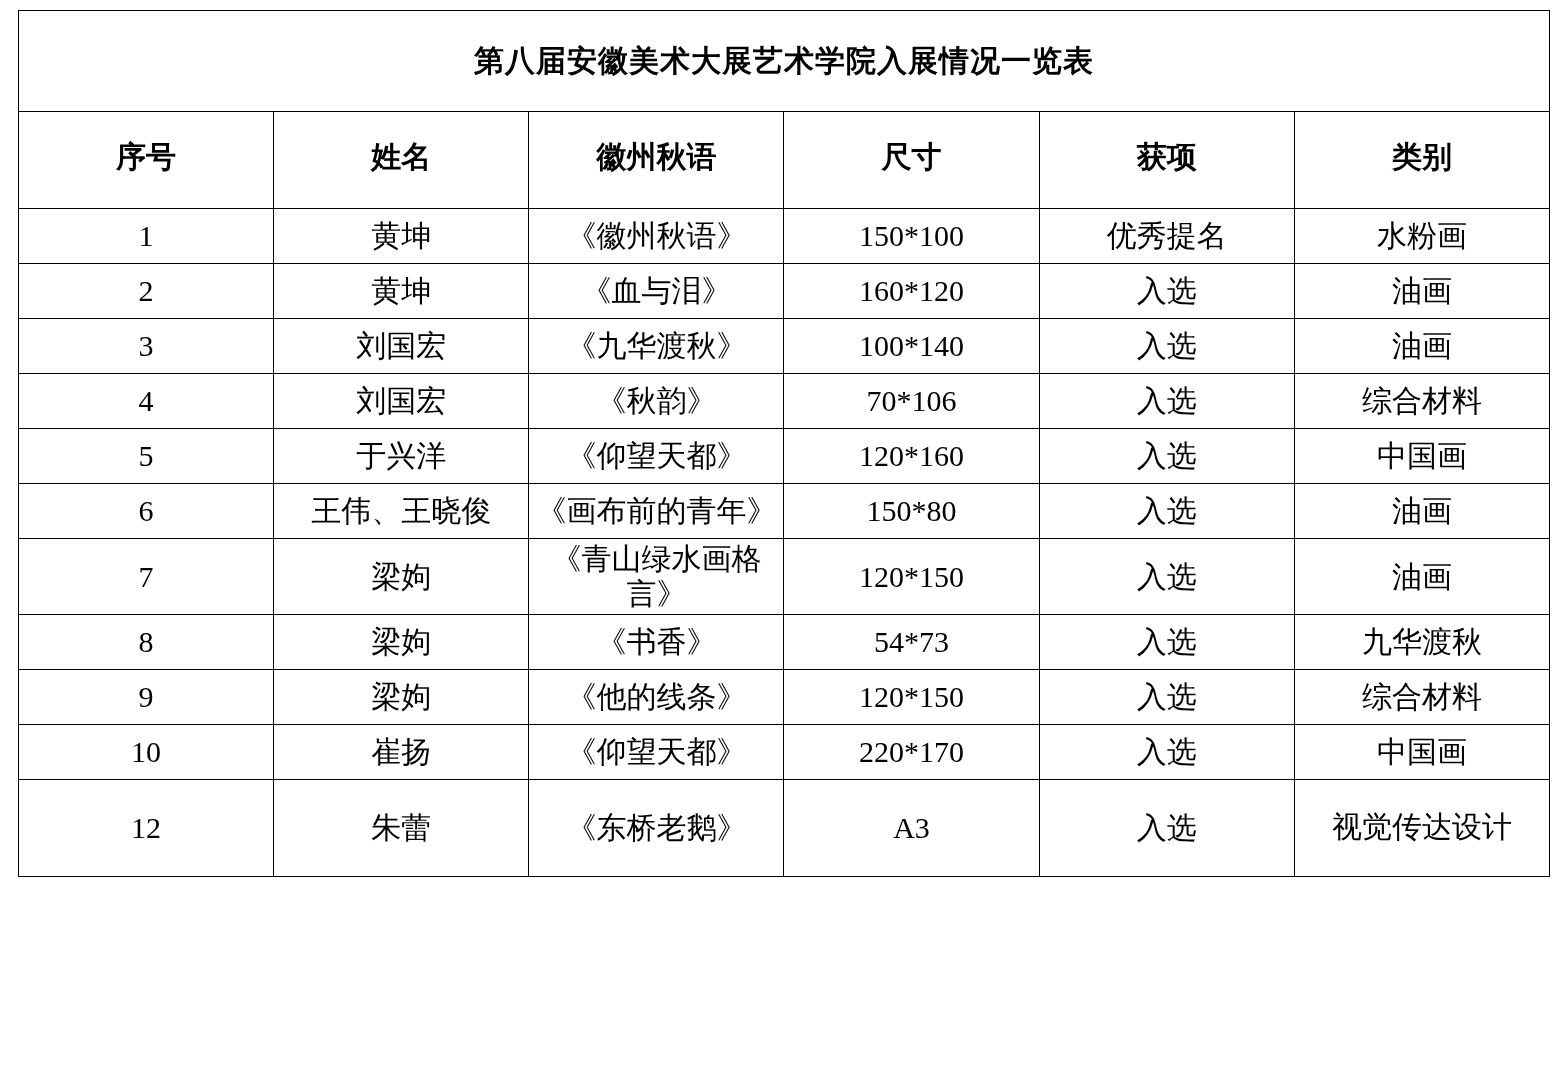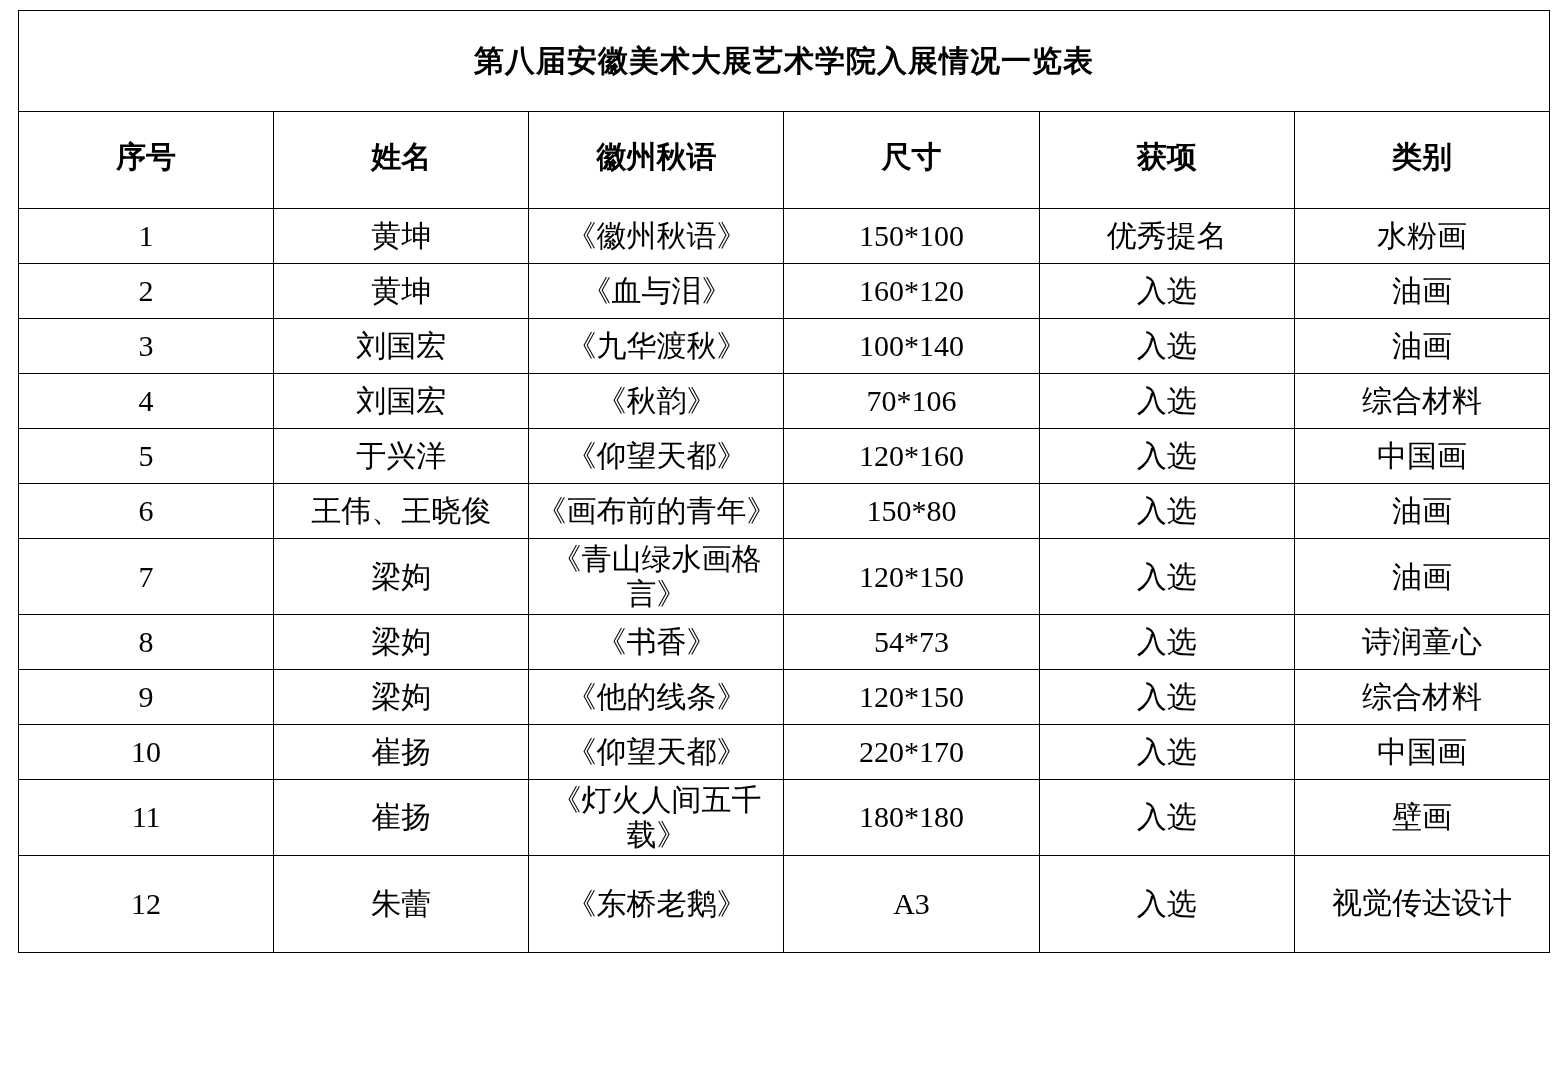--- a/index.html
+++ b/index.html
@@ -127,46 +127,38 @@
         <td class="col-size">120*150</td>
         <td class="col-award">入选</td>
         <td class="col-cat">油画</td>
       </tr>
       <tr class="data-row">
         <td class="col-idx">8</td>
         <td class="col-name">梁姁</td>
         <td class="col-work">《书香》</td>
         <td class="col-size">54*73</td>
         <td class="col-award">入选</td>
-        <td class="col-cat">诗润童心</td>
+        <td class="col-cat">九华渡秋</td>
       </tr>
       <tr class="data-row">
         <td class="col-idx">9</td>
         <td class="col-name">梁姁</td>
         <td class="col-work">《他的线条》</td>
         <td class="col-size">120*150</td>
         <td class="col-award">入选</td>
         <td class="col-cat">综合材料</td>
       </tr>
       <tr class="data-row">
         <td class="col-idx">10</td>
         <td class="col-name">崔扬</td>
         <td class="col-work">《仰望天都》</td>
         <td class="col-size">220*170</td>
         <td class="col-award">入选</td>
         <td class="col-cat">中国画</td>
       </tr>
-      <tr class="data-row">
-        <td class="col-idx">11</td>
-        <td class="col-name">崔扬</td>
-        <td class="col-work">《灯火人间五千载》</td>
-        <td class="col-size">180*180</td>
-        <td class="col-award">入选</td>
-        <td class="col-cat">壁画</td>
-      </tr>
       <tr class="data-row tall">
         <td class="col-idx">12</td>
         <td class="col-name">朱蕾</td>
         <td class="col-work">《东桥老鹅》</td>
         <td class="col-size">A3</td>
         <td class="col-award">入选</td>
         <td class="col-cat">
             <span class="cat-wrap">视觉传达设计</span>
           </td>
       </tr>

